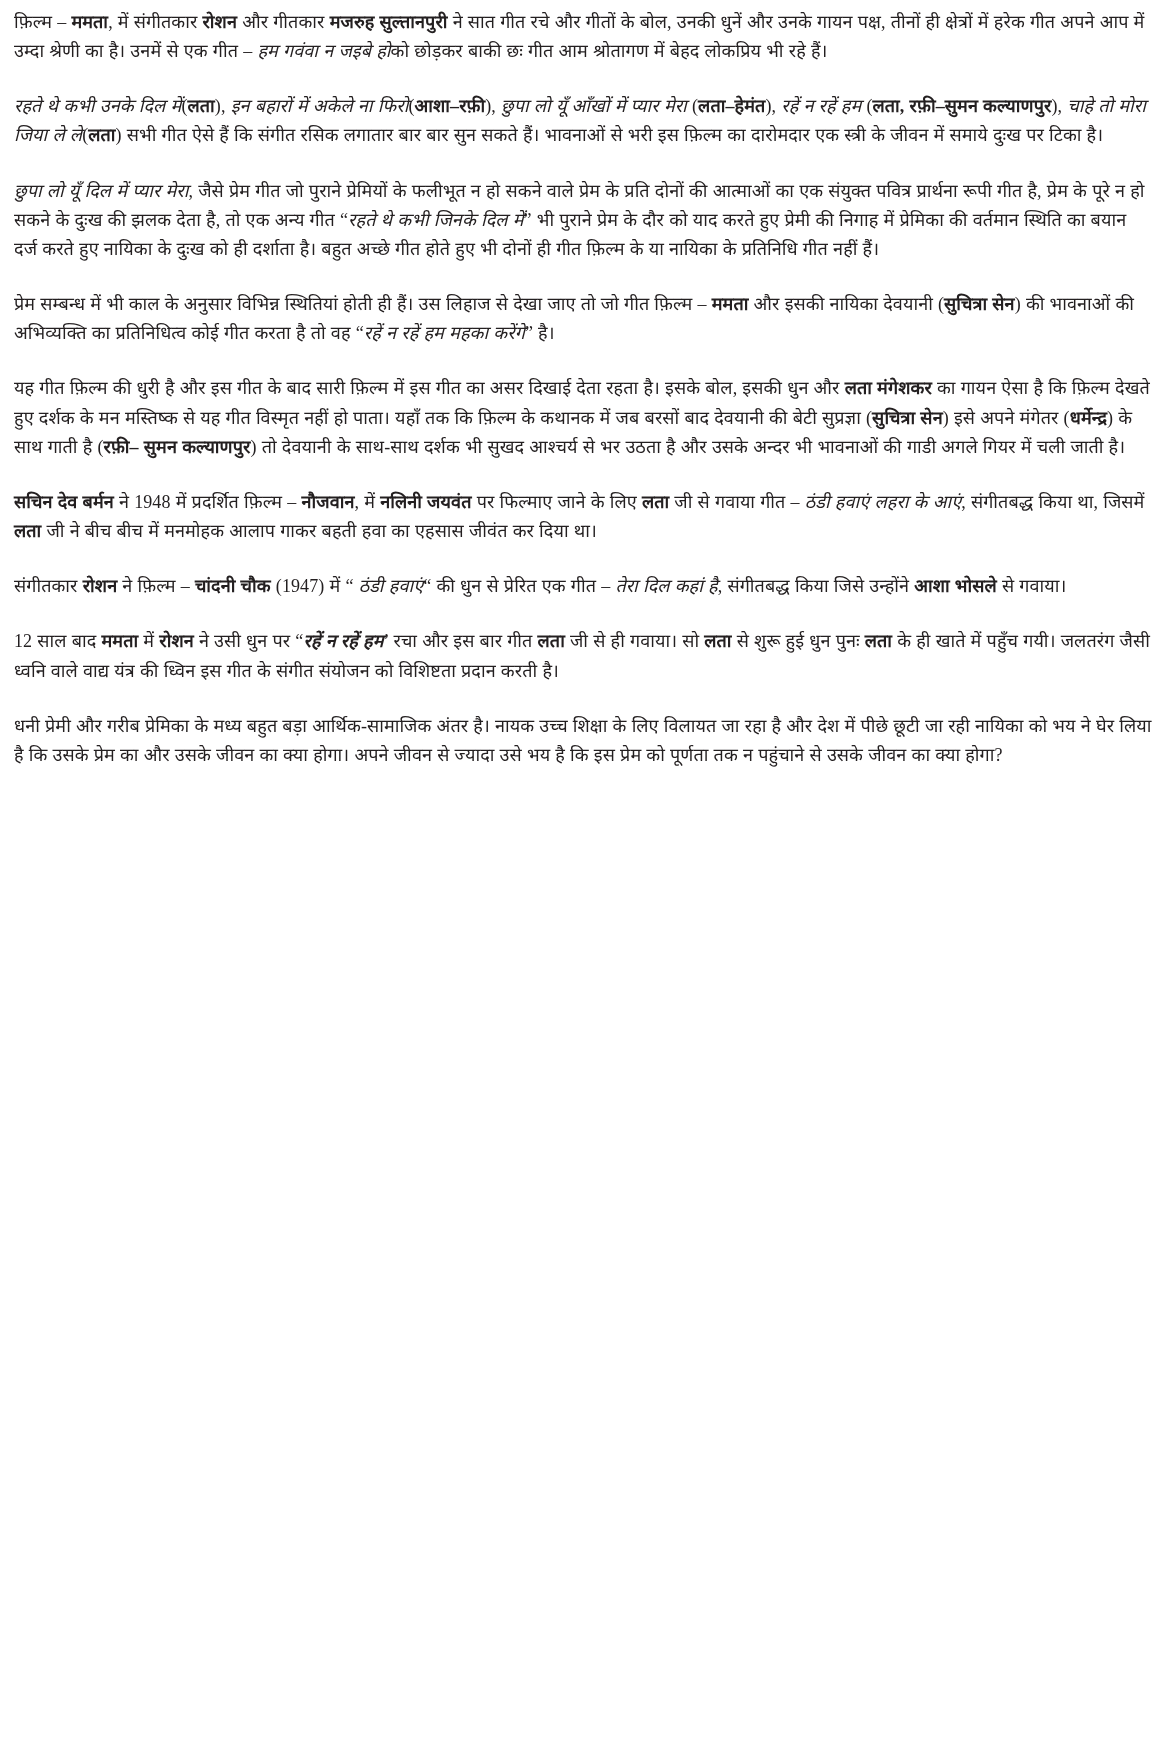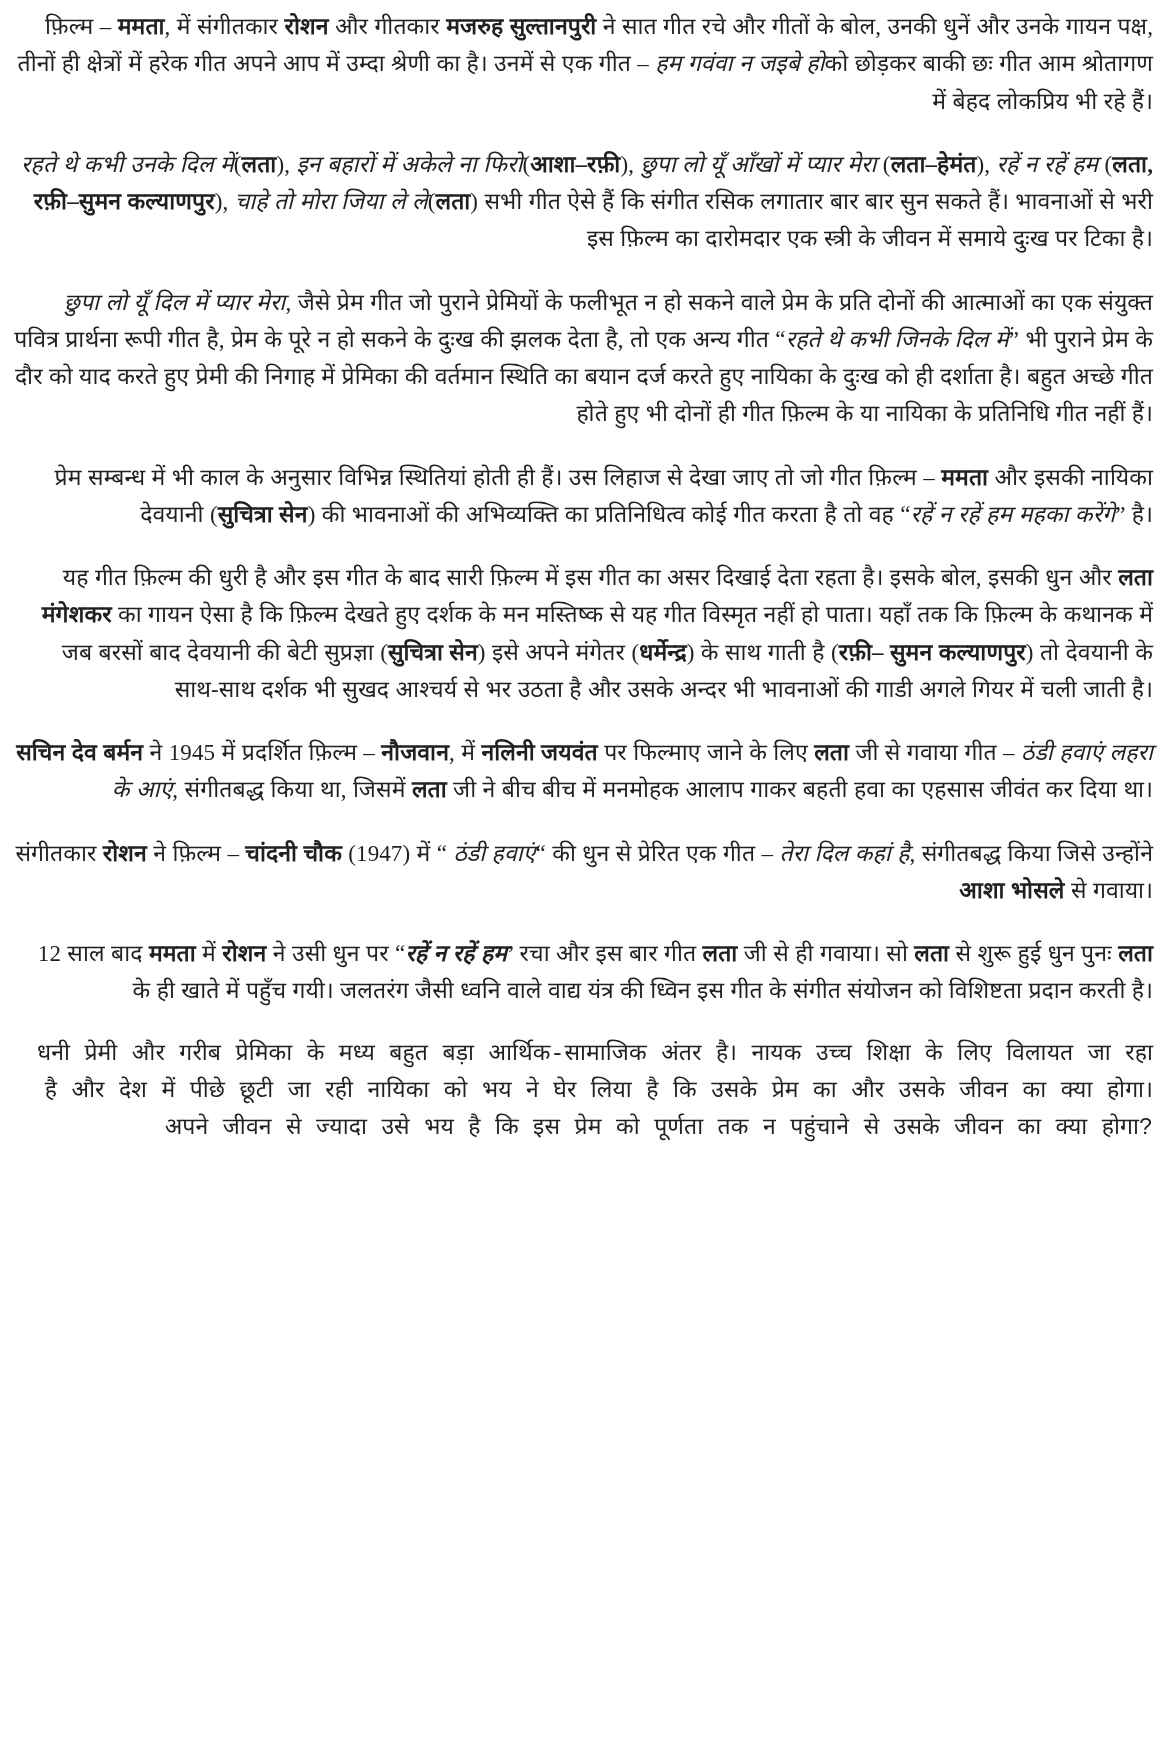--- a/index.html
+++ b/index.html
@@ -11,30 +11,29 @@
     width: 1167px;
     font-family: "Liberation Serif", "DejaVu Serif", serif;
     color: #231f20;
   }
   .page {
     width: 1167px;
     box-sizing: border-box;
     padding: 8px 14px 10px 14px;
   }
   p.para {
-    font-size: 23px;
+    font-size: 18px;
     line-height: 1.62;
     margin: 0 0 26px 0;
-    text-align: right;
+    text-align: left;
     letter-spacing: 0.1px;
     word-spacing: 0.5px;
   }
   p.para:last-child {
     margin-bottom: 8px;
-    font-family: Liberation Mono, monospace;
   }
   b, strong {
     font-weight: 700;
   }
   i, em {
     font-style: italic;
   }
   .bi {
     font-weight: 700;
     font-style: italic;
@@ -43,18 +42,18 @@
 </head>
 <body>
 
 <div class="page">
   <div id="paragraphs">
       <p class="para"><span>फ़िल्म – </span><b>ममता</b><span>, में संगीतकार </span><b>रोशन</b><span> और गीतकार </span><b>मजरुह सुल्तानपुरी</b><span> ने सात गीत रचे और गीतों के बोल, उनकी धुनें और उनके गायन पक्ष, तीनों ही क्षेत्रों में हरेक गीत अपने आप में उम्दा श्रेणी का है। उनमें से एक गीत – </span><i>हम गवंवा न जइबे हो</i><span>को छोड़कर बाकी छः गीत आम श्रोतागण में बेहद लोकप्रिय भी रहे हैं।</span></p>
       <p class="para"><i>रहते थे कभी उनके दिल में</i><span>(</span><b>लता</b><span>), </span><i>इन बहारों में अकेले ना फिरो</i><span>(</span><b>आशा–रफ़ी</b><span>), </span><i>छुपा लो यूँ आँखों में प्यार मेरा</i><span> (</span><b>लता–हेमंत</b><span>), </span><i>रहें न रहें हम</i><span> (</span><b>लता, रफ़ी–सुमन कल्याणपुर</b><span>), </span><i>चाहे तो मोरा जिया ले ले</i><span>(</span><b>लता</b><span>) सभी गीत ऐसे हैं कि संगीत रसिक लगातार बार बार सुन सकते हैं। भावनाओं से भरी इस फ़िल्म का दारोमदार एक स्त्री के जीवन में समाये दुःख पर टिका है।</span></p>
       <p class="para"><i>छुपा लो यूँ दिल में प्यार मेरा</i><span>, जैसे प्रेम गीत जो पुराने प्रेमियों के फलीभूत न हो सकने वाले प्रेम के प्रति दोनों की आत्माओं का एक संयुक्त पवित्र प्रार्थना रूपी गीत है, प्रेम के पूरे न हो सकने के दुःख की झलक देता है, तो एक अन्य गीत “</span><i>रहते थे कभी जिनके दिल में</i><span>” भी पुराने प्रेम के दौर को याद करते हुए प्रेमी की निगाह में प्रेमिका की वर्तमान स्थिति का बयान दर्ज करते हुए नायिका के दुःख को ही दर्शाता है। बहुत अच्छे गीत होते हुए भी दोनों ही गीत फ़िल्म के या नायिका के प्रतिनिधि गीत नहीं हैं।</span></p>
       <p class="para"><span>प्रेम सम्बन्ध में भी काल के अनुसार विभिन्न स्थितियां होती ही हैं। उस लिहाज से देखा जाए तो जो गीत फ़िल्म – </span><b>ममता</b><span> और इसकी नायिका देवयानी (</span><b>सुचित्रा सेन</b><span>) की भावनाओं की अभिव्यक्ति का प्रतिनिधित्व कोई गीत करता है तो वह “</span><i>रहें न रहें हम महका करेंगे</i><span>” है।</span></p>
       <p class="para"><span>यह गीत फ़िल्म की धुरी है और इस गीत के बाद सारी फ़िल्म में इस गीत का असर दिखाई देता रहता है। इसके बोल, इसकी धुन और </span><b>लता मंगेशकर</b><span> का गायन ऐसा है कि फ़िल्म देखते हुए दर्शक के मन मस्तिष्क से यह गीत विस्मृत नहीं हो पाता। यहाँ तक कि फ़िल्म के कथानक में जब बरसों बाद देवयानी की बेटी सुप्रज्ञा (</span><b>सुचित्रा सेन</b><span>) इसे अपने मंगेतर (</span><b>धर्मेन्द्र</b><span>) के साथ गाती है (</span><b>रफ़ी– सुमन कल्याणपुर</b><span>) तो देवयानी के साथ-साथ दर्शक भी सुखद आश्चर्य से भर उठता है और उसके अन्दर भी भावनाओं की गाडी अगले गियर में चली जाती है।</span></p>
-      <p class="para"><b>सचिन देव बर्मन</b><span> ने 1945 में प्रदर्शित फ़िल्म – </span><b>नौजवान</b><span>, में </span><b>नलिनी जयवंत</b><span> पर फिल्माए जाने के लिए </span><b>लता</b><span> जी से गवाया गीत – </span><i>ठंडी हवाएं लहरा के आएं</i><span>, संगीतबद्ध किया था, जिसमें </span><b>लता</b><span> जी ने बीच बीच में मनमोहक आलाप गाकर बहती हवा का एहसास जीवंत कर दिया था।</span></p>
+      <p class="para"><b>सचिन देव बर्मन</b><span> ने 1948 में प्रदर्शित फ़िल्म – </span><b>नौजवान</b><span>, में </span><b>नलिनी जयवंत</b><span> पर फिल्माए जाने के लिए </span><b>लता</b><span> जी से गवाया गीत – </span><i>ठंडी हवाएं लहरा के आएं</i><span>, संगीतबद्ध किया था, जिसमें </span><b>लता</b><span> जी ने बीच बीच में मनमोहक आलाप गाकर बहती हवा का एहसास जीवंत कर दिया था।</span></p>
       <p class="para"><span>संगीतकार </span><b>रोशन</b><span> ने फ़िल्म – </span><b>चांदनी चौक</b><span> (1947) में “ </span><i>ठंडी हवाएं</i><span>“ की धुन से प्रेरित एक गीत – </span><i>तेरा दिल कहां है</i><span>, संगीतबद्ध किया जिसे उन्होंने </span><b>आशा भोसले</b><span> से गवाया।</span></p>
       <p class="para"><span>12 साल बाद </span><b>ममता</b><span> में </span><b>रोशन</b><span> ने उसी धुन पर “</span><span class="bi">रहें न रहें हम</span><span>’ रचा और इस बार गीत </span><b>लता</b><span> जी से ही गवाया। सो </span><b>लता</b><span> से शुरू हुई धुन पुनः </span><b>लता</b><span> के ही खाते में पहुँच गयी। जलतरंग जैसी ध्वनि वाले वाद्य यंत्र की ध्विन इस गीत के संगीत संयोजन को विशिष्टता प्रदान करती है।</span></p>
       <p class="para"><span>धनी प्रेमी और गरीब प्रेमिका के मध्य बहुत बड़ा आर्थिक-सामाजिक अंतर है। नायक उच्च शिक्षा के लिए विलायत जा रहा है और देश में पीछे छूटी जा रही नायिका को भय ने घेर लिया है कि उसके प्रेम का और उसके जीवन का क्या होगा। अपने जीवन से ज्यादा उसे भय है कि इस प्रेम को पूर्णता तक न पहुंचाने से उसके जीवन का क्या होगा?</span></p>
     </div>
 </div>
 
 </body></html>

